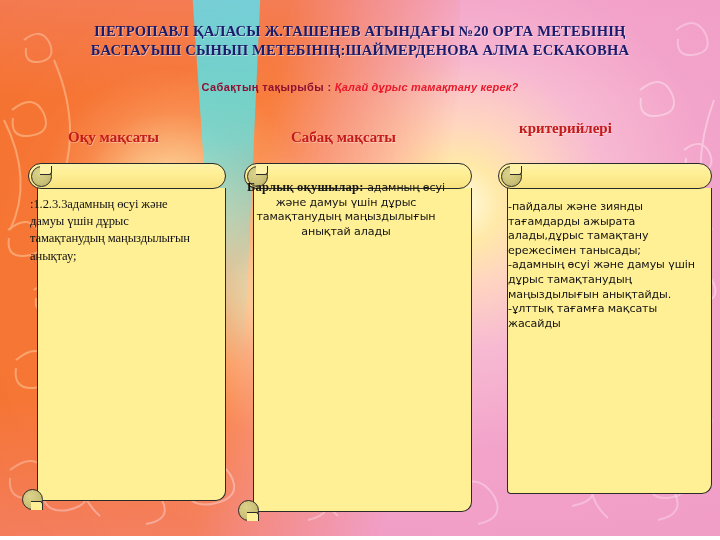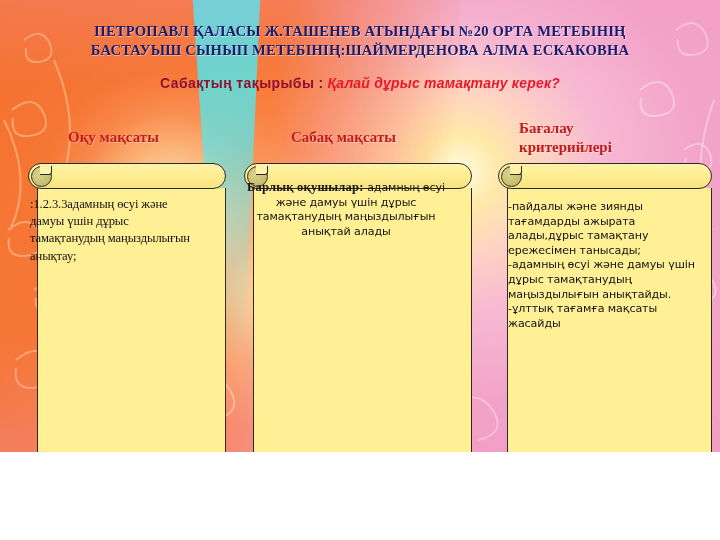--- a/index.html
+++ b/index.html
@@ -9,21 +9,21 @@
   body {
     width: 720px;
     height: 540px;
     overflow: hidden;
     font-family: "Liberation Sans", sans-serif;
   }
 
   #slide {
     position: relative;
     width: 720px;
-    height: 452px;
+    height: 536px;
     overflow: hidden;
     background: #fde047;
   }
 
   
   .bg-base {
     position: absolute;
     inset: 0;
     background:
       radial-gradient(circle at 64% 38%, #fffbe0 0%, #ffe9a8 7%, #ffd6c0 14%, #f7b9d2 26%, #f3a4ca 44%, #f09ec6 100%);
@@ -80,22 +80,22 @@
     font-family: "Liberation Serif", serif;
     font-weight: bold;
     font-size: 14.6px;
     letter-spacing: 0.2px;
     color: #1b1b6b;
     line-height: 19px;
     white-space: nowrap;
     text-shadow: 0.6px 0.6px 0 rgba(255,255,255,0.45);
   }
   .subtitle {
-    margin-top: 15px;
-    font-size: 14px;
+    margin-top: 21px;
+    font-size: 11px;
     font-weight: bold;
     white-space: nowrap;
   }
   .subtitle .sub-label {
     color: #8e1133;
     letter-spacing: 0.4px;
   }
   .subtitle .sub-topic {
     color: #e8192b;
     font-style: italic;
@@ -267,21 +267,20 @@
     <div class="title-line">БАСТАУЫШ СЫНЫП МЕТЕБІНІҢ:ШАЙМЕРДЕНОВА АЛМА ЕСКАКОВНА</div>
     <div class="subtitle">
       <span class="sub-label">Сабақтың  тақырыбы :</span>
       <span class="sub-topic">Қалай дұрыс тамақтану керек?</span>
     </div>
   </div>
 
   <div class="col-heading" id="h-col1">Оқу мақсаты</div>
   <div class="col-heading" id="h-col2">Сабақ мақсаты</div>
   <div class="col-heading" id="h-col3">
-    <div>Бағалау</div>
     <div>критерийлері</div>
   </div>
 
   <div class="scroll" id="scroll1" style="left:28px; top:163px;">
     <div class="scroll-top" style="width:198px;"></div>
     <div class="scroll-body" style="width:189px; height:313px;"></div>
     <div class="curl curl-top"></div>
     <div class="curl curl-bottom" style="left:-6px; top:326px;"></div>
   </div>
   <div class="scroll-text" id="t-col1">

